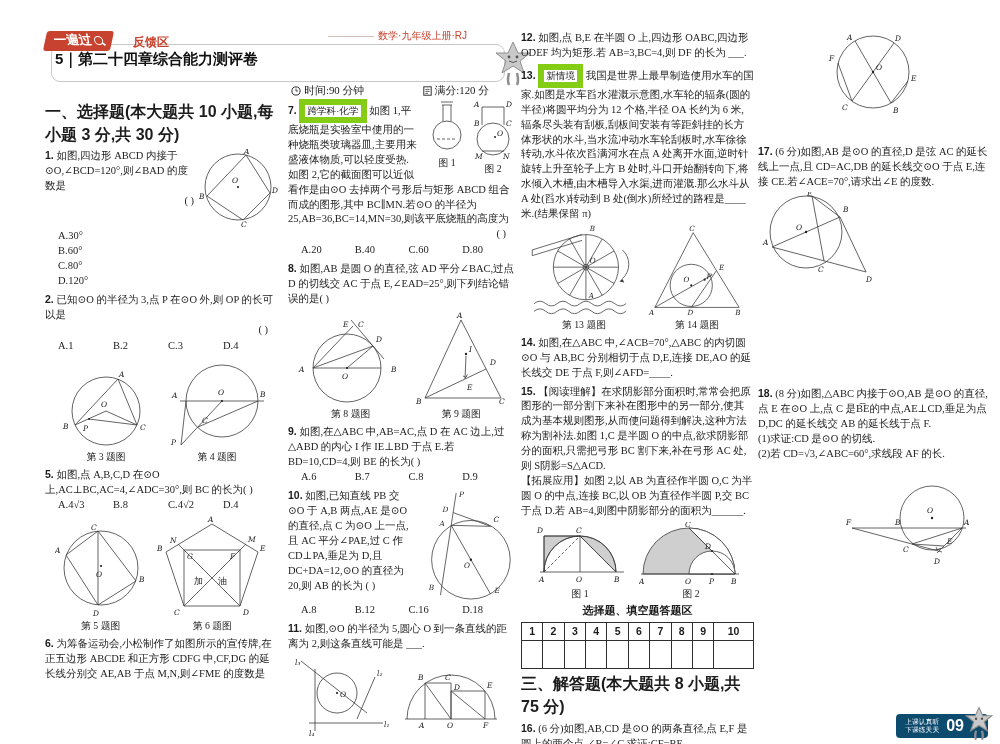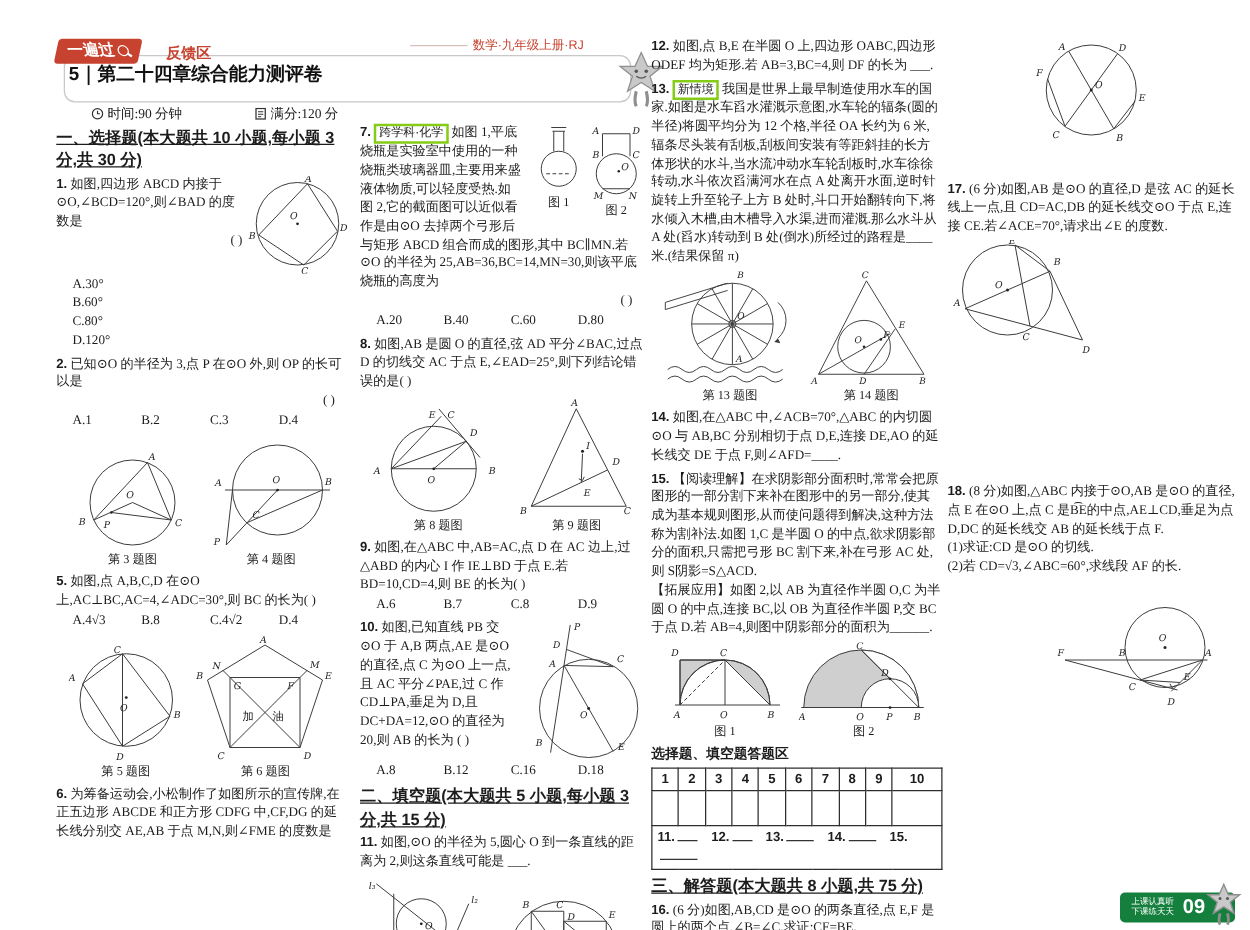--- a/index.html
+++ b/index.html
@@ -19,57 +19,57 @@
   .brand span{display:inline-block;transform:skewX(12deg);}
   .mag{display:inline-block;width:7px;height:7px;border:1.4px solid #fff;border-radius:50%;
        vertical-align:middle;margin-left:2px;position:relative;}
   .mag::after{content:"";position:absolute;left:6px;top:6px;width:4px;height:1.6px;background:#fff;transform:rotate(40deg);}
   .zone{position:absolute;left:88px;top:6px;color:#c8432f;font-weight:bold;font-size:12px;
         font-family:"Liberation Sans",sans-serif;}
   .edition{position:absolute;right:50px;top:1px;color:#c8432f;font-size:10px;font-family:"Liberation Sans",sans-serif;}
   .edline{display:inline-block;width:46px;height:1px;background:#d8c0ba;vertical-align:middle;margin-right:4px;}
   .htitle{position:absolute;left:10px;top:22px;width:430px;text-align:left;font-weight:bold;font-size:15px;
           font-family:"Liberation Sans","DejaVu Sans",sans-serif;color:#111;}
-  .hmeta{position:absolute;left:0;top:56px;width:100%;text-align:left;font-size:10.8px;}
+  .hmeta{position:absolute;left:0;top:56px;width:100%;text-align:right;font-size:10.8px;}
   .hmeta .mitem{margin:0 28px;}
   .micon{display:inline-block;vertical-align:-2px;margin-right:3px;}
   
-  .sec{font-weight:bold;font-size:13px;font-family:"Liberation Sans","DejaVu Sans",sans-serif;margin:2px 0 2px 0;text-decoration:underline;}
+  .sec{font-weight:bold;font-size:16px;font-family:"Liberation Sans","DejaVu Sans",sans-serif;margin:2px 0 2px 0;}
   .q{margin-bottom:3px;}
   .qn{font-weight:bold;font-family:"Liberation Sans",sans-serif;}
   .pr{display:block;text-align:right;padding-right:10px;}
   .opts{display:grid;grid-template-columns:repeat(4,1fr);padding-left:13px;margin:1px 0 2px 0;}
   .opts.o2{grid-template-columns:1fr;width:72%;}
   .figrow{display:flex;justify-content:space-evenly;align-items:flex-end;margin:2px 0 3px 0;clear:both;}
   .figbox{text-align:center;}
   .figcap{font-size:9.8px;margin-top:1px;}
   .fr{float:right;margin:1px 0 2px 4px;}
   .fr7{float:right;width:94px;display:flex;gap:5px;justify-content:flex-end;margin-left:4px;}
-  .badge{display:inline-block;border:2px solid #84cc16;font-size:9.6px;padding:0 2px;line-height:1.25;
+  .badge{display:inline-block;border:6px solid #84cc16;font-size:9.6px;padding:0 2px;line-height:1.25;
          font-family:"Liberation Sans",sans-serif;}
   svg.dia{display:block;}
   svg.dia .ln{stroke:#3c3c3c;stroke-width:0.8;fill:none;}
   svg.dia .dash{stroke-dasharray:3,2;}
   svg.dia .sh{fill:#cfcfcf;stroke:#3c3c3c;stroke-width:0.8;}
   svg.dia .wh{fill:#ffffff;stroke:#3c3c3c;stroke-width:0.8;}
   svg.dia text{font-family:"DejaVu Serif",serif;font-style:italic;font-size:7.5px;fill:#222;}
   svg.dia text.cj{font-style:normal;font-size:9px;}
   svg.dia .dot{fill:#222;}
   
-  .anstitle{font-weight:bold;font-family:Liberation Serif, serif;font-size:11px;margin-top:3px;}
+  .anstitle{text-align:center;font-weight:bold;font-family:Liberation Mono, monospace;font-size:11px;margin-top:3px;}
   table.ansgrid{border-collapse:collapse;width:100%;margin:3px 0 4px 0;}
   table.ansgrid td{border:1.2px solid #2e2e2e;text-align:center;font-weight:bold;
       font-family:"Liberation Sans",sans-serif;font-size:10.5px;height:17px;padding:0;}
   table.ansgrid tr.empt td{height:27px;}
   table.ansgrid td.blanks{height:26px;text-align:left;padding:2px 4px;font-size:10.5px;}
   .u{display:inline-block;border-bottom:1px solid #333;height:9px;margin:0 8px 0 2px;}
   
   .abs{position:absolute;left:0;width:100%;}
   
-  .pagebadge{position:absolute;right:12px;bottom:6px;background:#15803d;border-radius:4px;
+  .pagebadge{position:absolute;right:12px;bottom:6px;background:#0c4a6e;border-radius:4px;
              color:#fff;display:flex;align-items:center;padding:3px 24px 3px 9px;}
   .slog{font-size:6.8px;line-height:1.25;text-align:center;margin-right:7px;white-space:pre-line;
         font-family:"Liberation Sans",sans-serif;}
   .pnum{font-size:16px;font-weight:bold;font-family:"Liberation Sans",sans-serif;}
   .fstar{position:absolute;right:-6px;top:-8px;}
 </style>
 </head>
 <body>
 
 <div id="page">
@@ -314,21 +314,20 @@
       </svg>
       <span class="qn">10.</span> <span>如图,已知直线 PB 交⊙O 于 A,B 两点,AE 是⊙O 的直径,点 C 为⊙O 上一点,且 AC 平分∠PAE,过 C 作 CD⊥PA,垂足为 D,且 DC+DA=12,⊙O 的直径为 20,则 AB 的长为</span> <span>(    )</span>
       <div class="opts" style="clear:both">
         <span>A.8</span>
           <span>B.12</span>
         <span>C.16</span>
           <span>D.18</span>
       </div>
     </div>
 
-    <div class="sec">二、填空题(本大题共 5 小题,每小题 3 分,共 15 分)</div>
 
     <div class="q">
       <span class="qn">11.</span> <span>如图,⊙O 的半径为 5,圆心 O 到一条直线的距离为 2,则这条直线可能是 ___.</span>
     </div>
 
     <div class="figrow">
       <div class="figbox">
         <svg class="dia" width="96" height="82" viewBox="0 0 96 82">
           <path class="ln" d="M6,6 L72,58 M20,14 V76 M14,68 H88 M80,22 L62,64"></path>
           <circle class="ln" cx="42" cy="38" r="20"></circle>
@@ -465,29 +464,20 @@
             <td></td>
             <td></td>
             <td></td>
             <td></td>
             <td></td>
             <td></td>
             <td></td>
             <td></td>
             <td></td>
         </tr>
-        <tr>
-          <td class="blanks" colspan="10">
-            <b>11.</b><span class="u" style="width:16px"></span>
-            <b>12.</b><span class="u" style="width:16px"></span>
-            <b>13.</b><span class="u" style="width:22px"></span>
-            <b>14.</b><span class="u" style="width:22px"></span>
-            <b>15.</b><span class="u" style="width:30px"></span>
-          </td>
-        </tr>
       </tbody>
     </table>
 
     <div class="sec">三、解答题(本大题共 8 小题,共 75 分)</div>
     <div class="q">
       <span class="qn">16.</span> <span>(6 分)如图,AB,CD 是⊙O 的两条直径,点 E,F 是圆上的两个点,∠B=∠C.求证:CF=BE.</span>
     </div>
   </div>
 
   <div id="col4" class="col">

